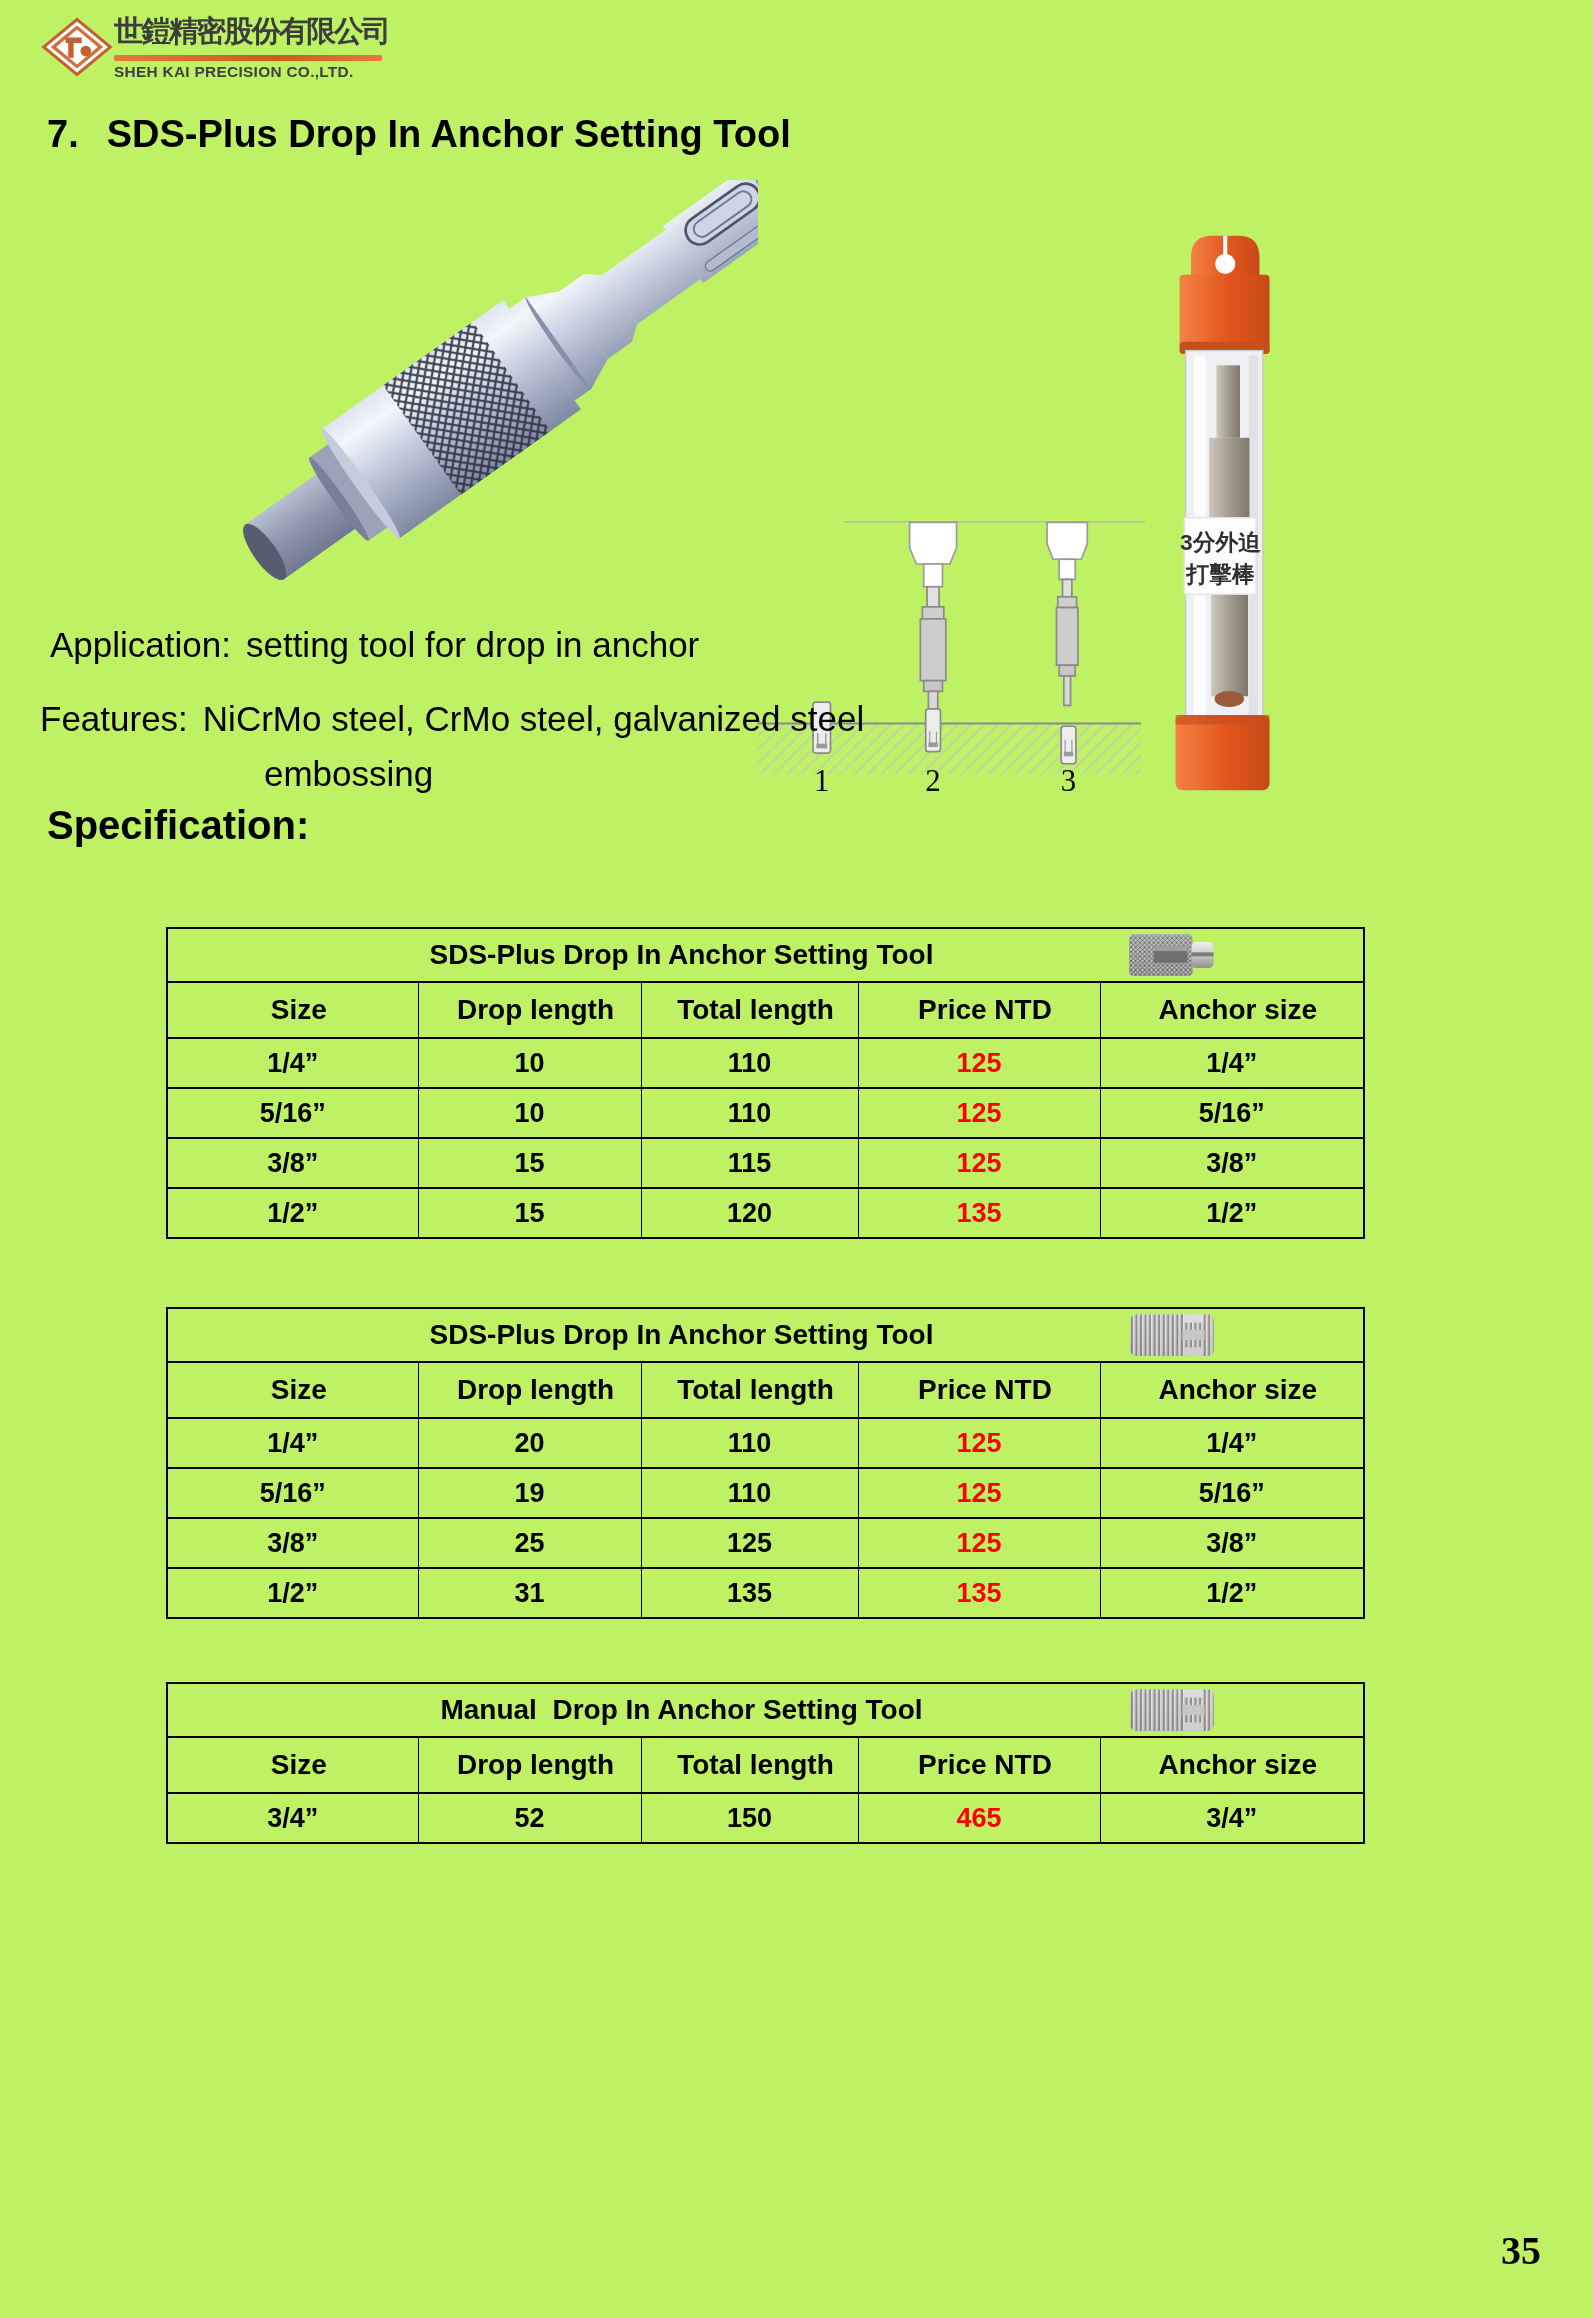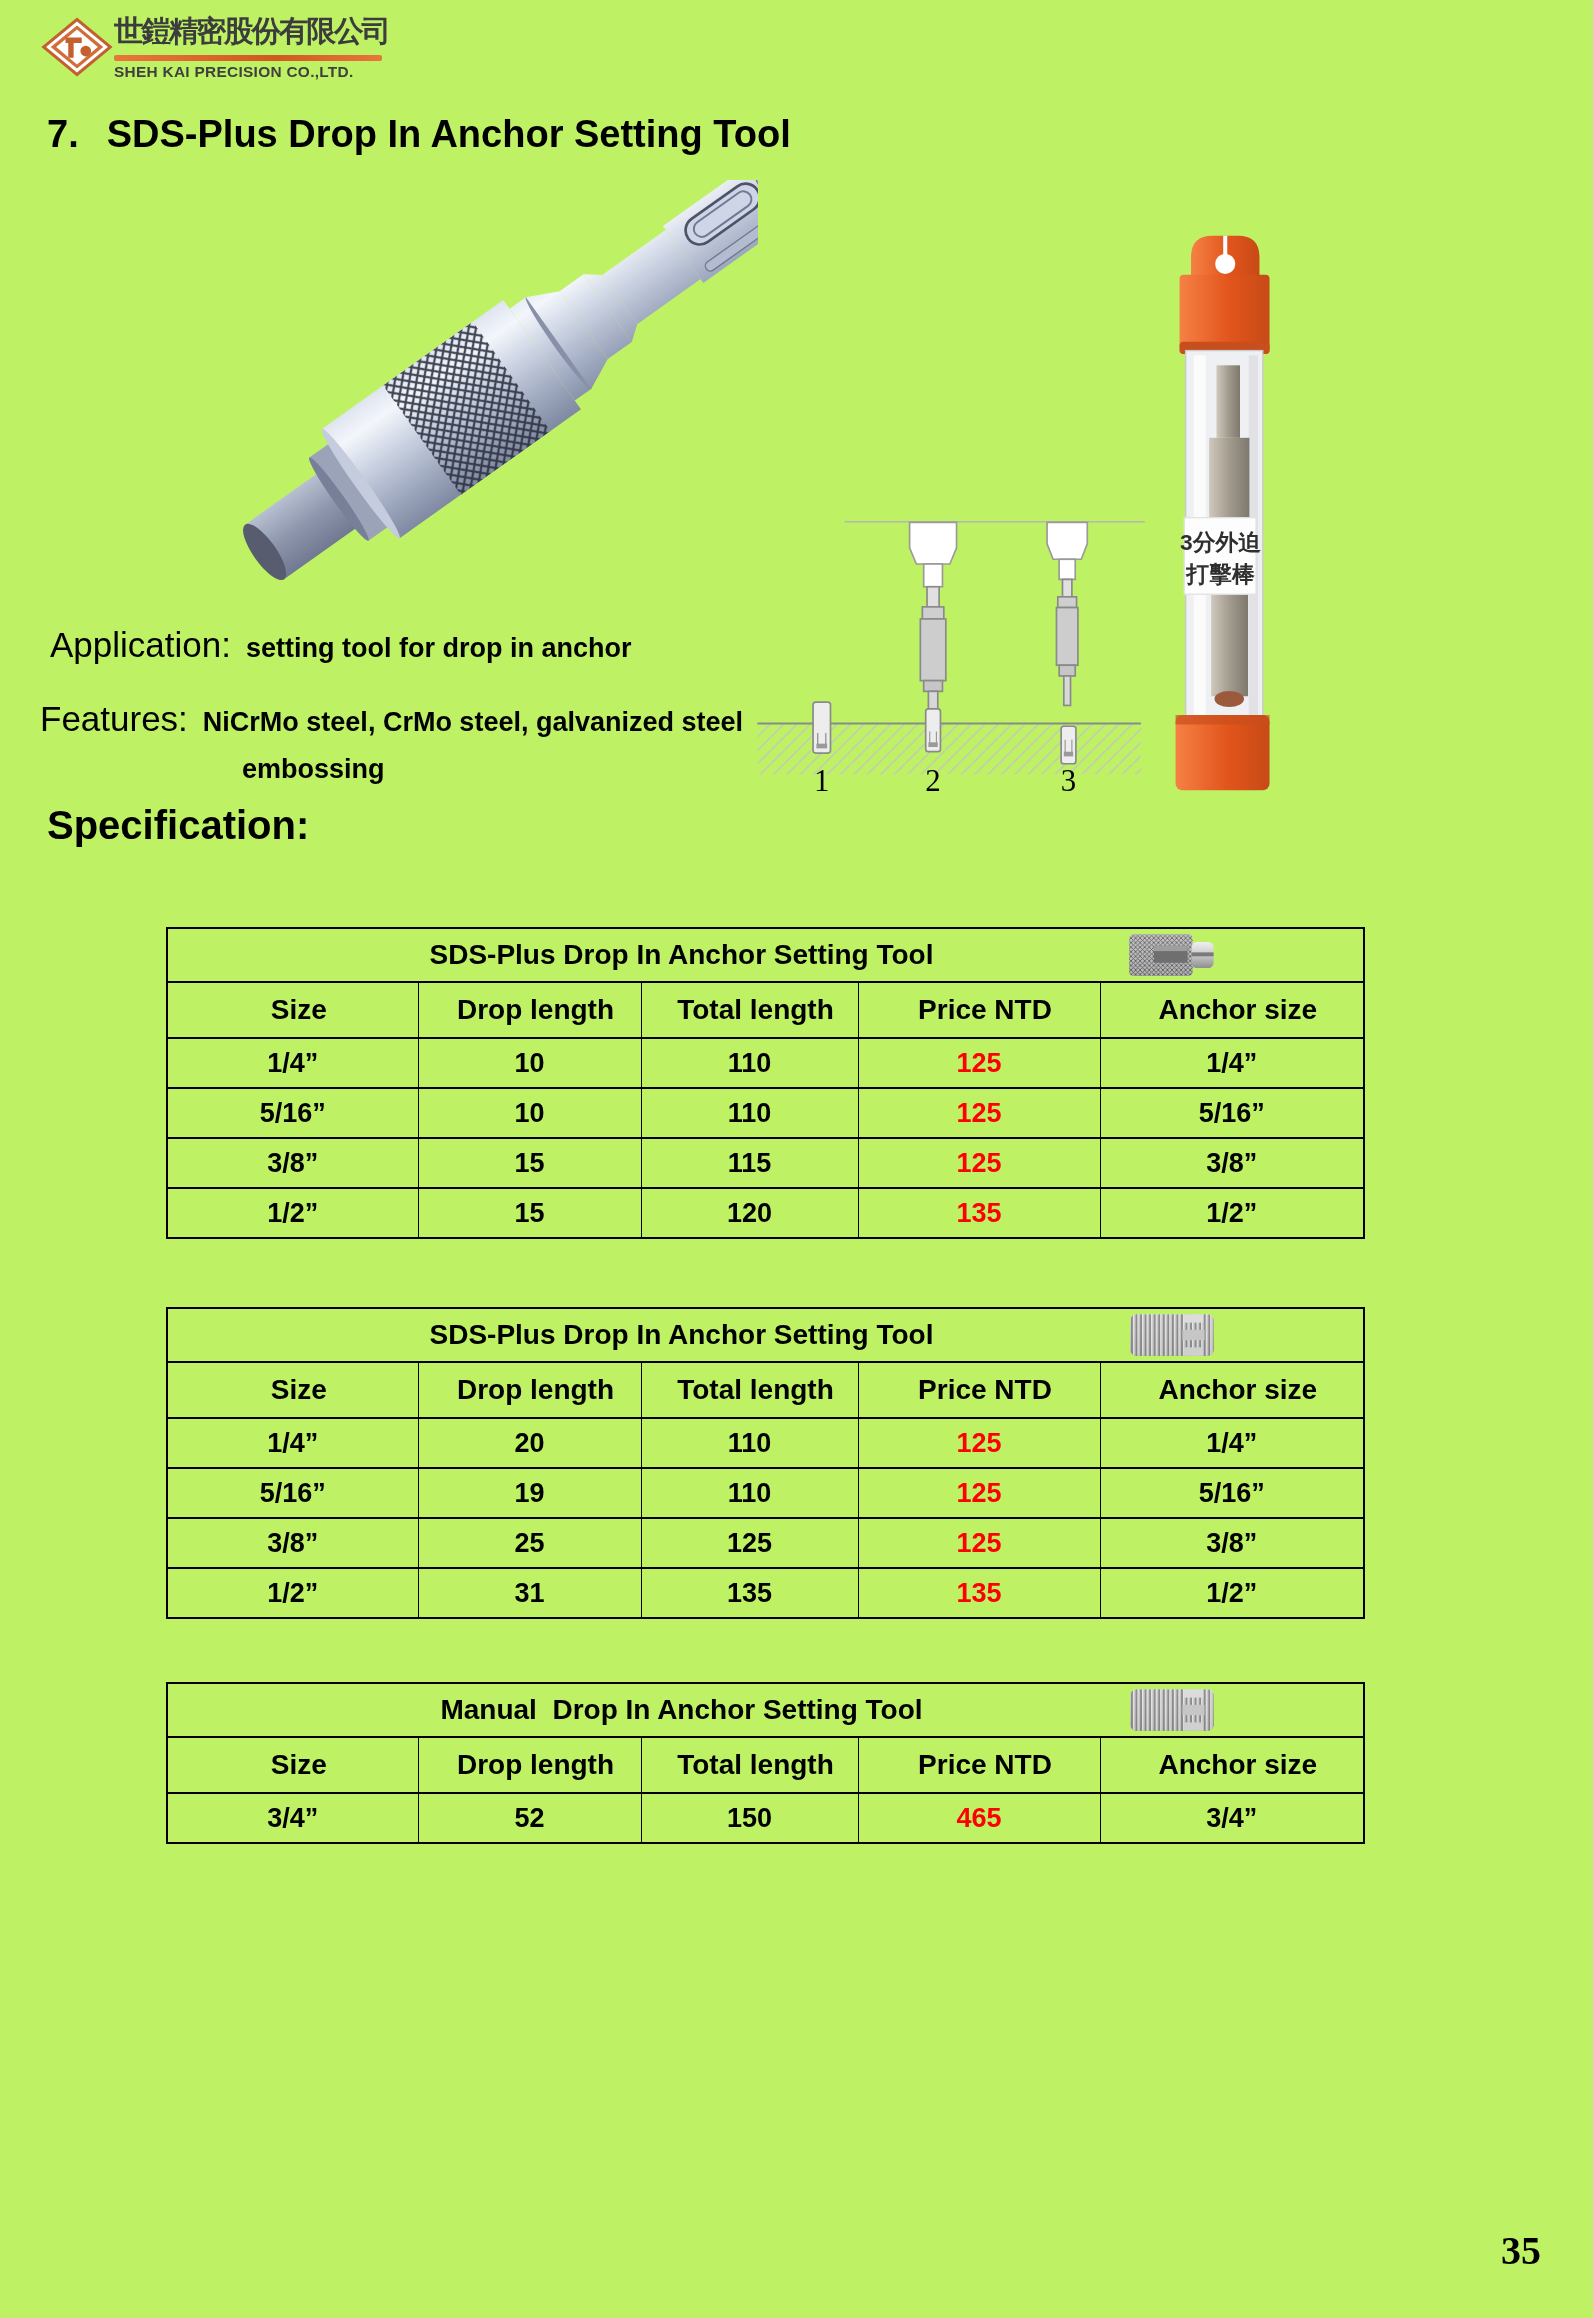--- a/index.html
+++ b/index.html
@@ -19,23 +19,23 @@
   
   .heading { position:absolute; left:47px; top:113px; display:flex; gap:28px;
     font-size:38px; font-weight:bold; letter-spacing:0px; }
   
   .product-art { position:absolute; left:154px; top:180px; }
   .diagram-art { position:absolute; left:744px; top:455px; }
   .tube-art { position:absolute; left:1164px; top:221px; }
   
   .app-line { position:absolute; left:50px; top:625px; white-space:nowrap; }
   .feat-line { position:absolute; left:40px; top:699px; white-space:nowrap; }
-  .feat-line2 { position:absolute; left:230px; top:754px; }
+  .feat-line2 { position:absolute; left:252px; top:754px; }
   .lead-label { font-size:35px; color:#000; }
-  .lead-text { font-size:27px; color:#000; margin-left:12px;font-weight:bold; }
+  .lead-text { font-size:35px; color:#000; margin-left:12px; }
   .spec-heading { position:absolute; left:47px; top:803px; font-size:40px; font-weight:bold; }
   
   .spec-table { position:absolute; left:166px; width:1197px; }
   .t1 { top:927px; } .t2 { top:1307px; } .t3 { top:1682px; }
   table { border-collapse:collapse; width:1197px; table-layout:fixed; }
   table, th, td { border:1.3px solid #000; }
   table { border-width:2px; }
   th, td { border-top-width:2px; border-bottom-width:2px; text-align:center; vertical-align:middle; }
   tr.title-row th { height:54px; font-size:28px; font-weight:bold; position:relative; padding-right:168px; }
   tr.cols th { height:56px; font-size:28px; font-weight:bold;padding-left:12px; }

